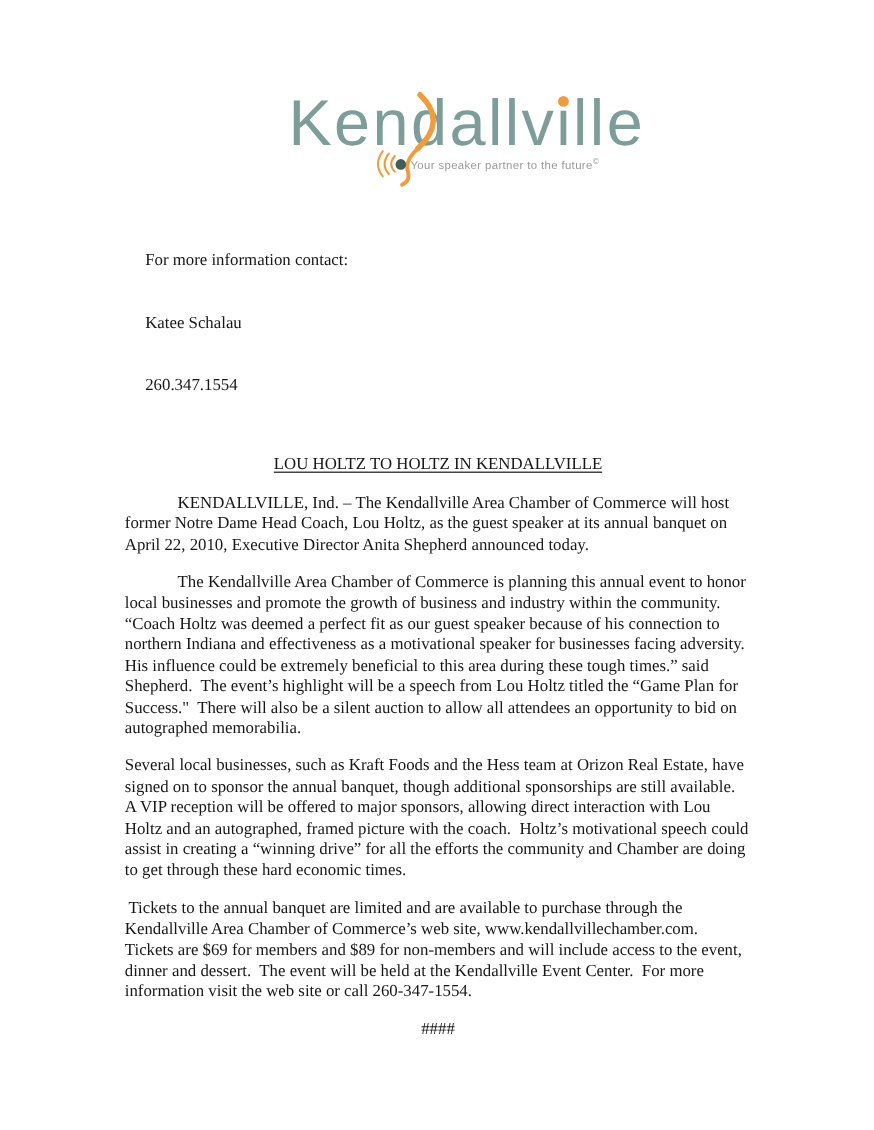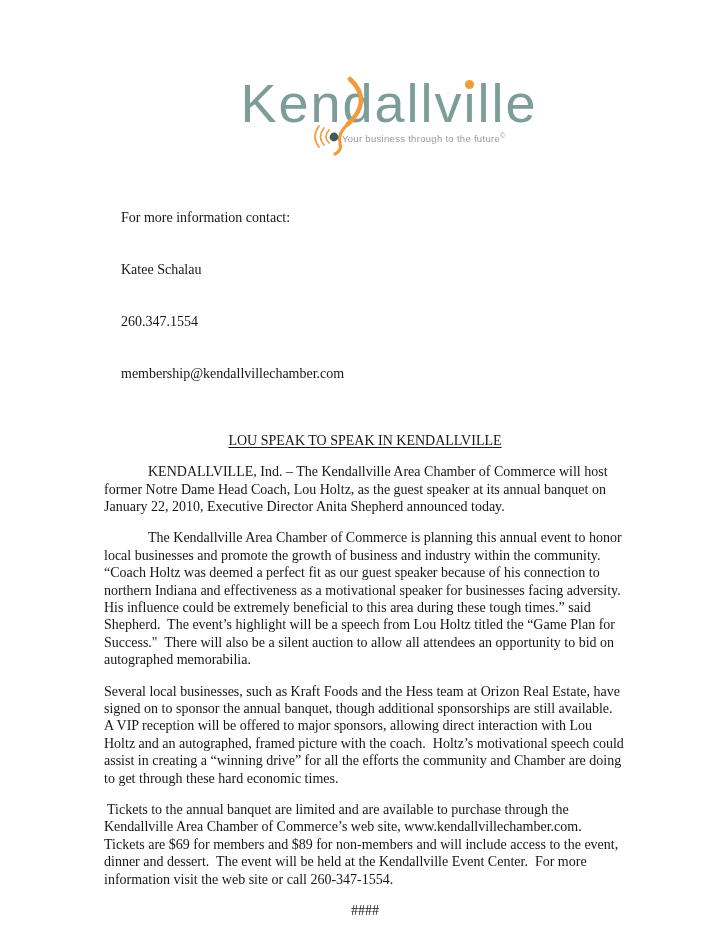--- a/index.html
+++ b/index.html
@@ -75,21 +75,21 @@
   .hashes { text-align:center; margin:0; }
 </style>
 </head>
 <body>
 
 <div class="page">
 
   <div class="logo">
     <div class="logo-word"><span class="seg">Ken</span><span class="seg">d</span><span class="seg">allv</span><span class="seg logo-i">i</span><span class="seg">lle</span></div>
     <div class="logo-tagline">
-      <span>Your business through to the future</span><span class="tm">©</span>
+      <span>Your speaker partner to the future</span><span class="tm">©</span>
     </div>
     <svg class="logo-swoosh-svg" viewBox="0 0 72 84">
 
       <path d="M 42,3 Q 65,25 40,48" fill="none" stroke="#f09c3b" stroke-width="4.6" stroke-linecap="round"></path>
 
       <path d="M 40,48 Q 29,58 32,67 Q 34,75 27,78" fill="none" stroke="#f09c3b" stroke-width="3.2" stroke-linecap="round"></path>
 
       <path d="M 21,54 Q 15,61 21,67" fill="none" stroke="#f09c3b" stroke-width="1.7" stroke-linecap="round"></path>
       <path d="M 16,52 Q 9,61 16,69" fill="none" stroke="#f09c3b" stroke-width="1.7" stroke-linecap="round"></path>
       <path d="M 11,50 Q 3,61 11,71" fill="none" stroke="#f09c3b" stroke-width="1.7" stroke-linecap="round"></path>
@@ -97,27 +97,26 @@
       <circle cx="26" cy="61" r="4.4" fill="#3e5e5b"></circle>
     </svg>
   </div>
 
   <div class="content">
 
     <div class="block">
       <div>For more information contact:</div>
       <div>Katee Schalau</div>
       <div>260.347.1554</div>
-      <div>membership@kendallvillechamber.com</div>
     </div>
 
 
-    <div class="headline">LOU SPEAK TO SPEAK IN KENDALLVILLE</div>
+    <div class="headline">LOU HOLTZ TO HOLTZ IN KENDALLVILLE</div>
 
-    <p class="para indent">KENDALLVILLE, Ind. – The Kendallville Area Chamber of Commerce will host former Notre Dame Head Coach, Lou Holtz, as the guest speaker at its annual banquet on January 22, 2010, Executive Director Anita Shepherd announced today.</p>
+    <p class="para indent">KENDALLVILLE, Ind. – The Kendallville Area Chamber of Commerce will host former Notre Dame Head Coach, Lou Holtz, as the guest speaker at its annual banquet on April 22, 2010, Executive Director Anita Shepherd announced today.</p>
     <p class="para indent">The Kendallville Area Chamber of Commerce is planning this annual event to honor local businesses and promote the growth of business and industry within the community.  “Coach Holtz was deemed a perfect fit as our guest speaker because of his connection to northern Indiana and effectiveness as a motivational speaker for businesses facing adversity.  His influence could be extremely beneficial to this area during these tough times.” said Shepherd.  The event’s highlight will be a speech from Lou Holtz titled the “Game Plan for Success."  There will also be a silent auction to allow all attendees an opportunity to bid on autographed memorabilia.</p>
     <p class="para">Several local businesses, such as Kraft Foods and the Hess team at Orizon Real Estate, have signed on to sponsor the annual banquet, though additional sponsorships are still available.  A VIP reception will be offered to major sponsors, allowing direct interaction with Lou Holtz and an autographed, framed picture with the coach.  Holtz’s motivational speech could assist in creating a “winning drive” for all the efforts the community and Chamber are doing to get through these hard economic times.</p>
     <p class="para tiny-indent">Tickets to the annual banquet are limited and are available to purchase through the Kendallville Area Chamber of Commerce’s web site, www.kendallvillechamber.com.  Tickets are $69 for members and $89 for non-members and will include access to the event, dinner and dessert.  The event will be held at the Kendallville Event Center.  For more information visit the web site or call 260-347-1554.</p>
 
     <div class="hashes">####</div>
 
   </div>
 </div>
 
 </body></html>

